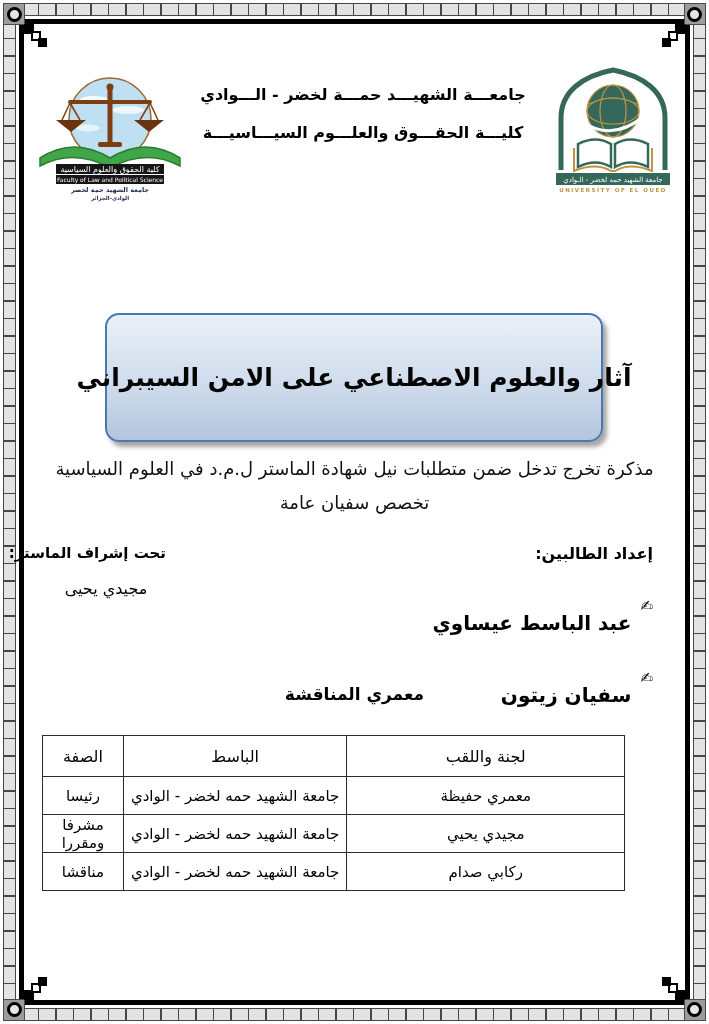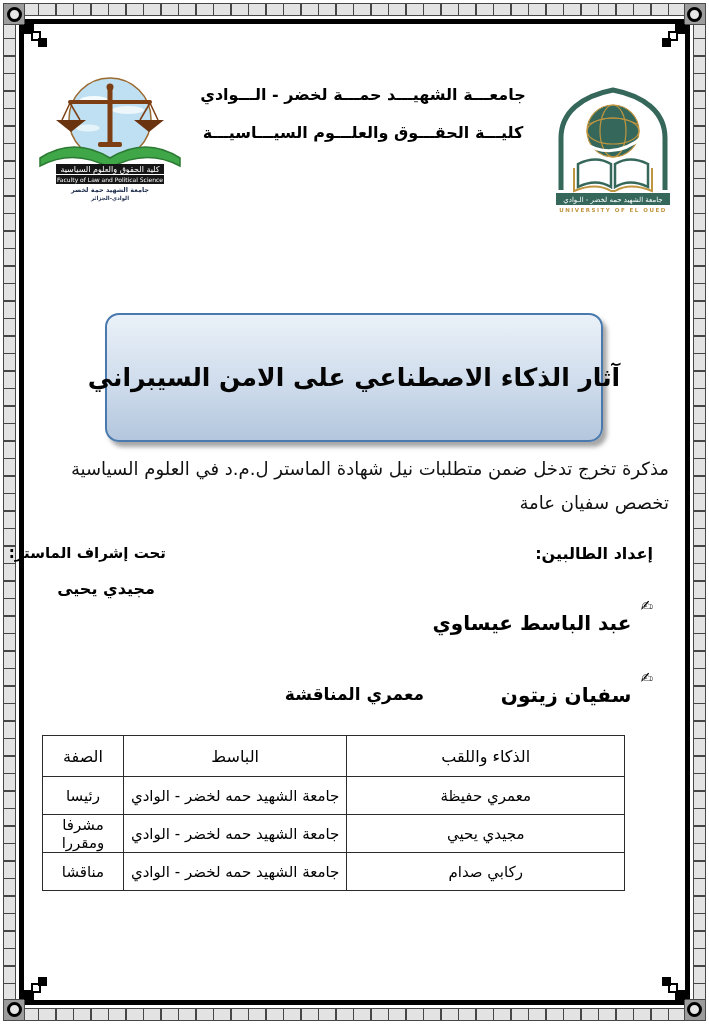--- a/index.html
+++ b/index.html
@@ -26,43 +26,43 @@
   .corner-square::before{content:"";position:absolute;inset:2.5px;border-radius:50%;border:3.5px solid #000;background:#e6e6e6;}
   .step1,.step3{position:absolute;background:#000;}
   .step1{left:21px;top:21px;width:10px;height:10px;}
   .step2{position:absolute;left:28px;top:28px;width:10px;height:10px;background:#fff;border:2px solid #000;box-sizing:border-box;}
   .step3{left:35px;top:35px;width:9px;height:9px;}
   
   .uni-header{position:absolute;top:76px;left:185px;right:168px;text-align:center;direction:rtl;z-index:3;}
   .uni-header div{font-weight:bold;font-size:16px;line-height:38px;white-space:nowrap;}
   .logo{position:absolute;z-index:3;}
   .logo-left{left:36px;top:76px;}
-  .logo-right{left:552px;top:84px;}
+  .logo-right{left:552px;top:64px;}
   
   .title-box{
     position:absolute;left:105px;top:313px;width:498px;height:129px;z-index:3;
     border-radius:14px;border:2px solid #4a79ad;box-sizing:border-box;
     background:linear-gradient(180deg,#eaf1f8 0%,#cfdcec 55%,#b3c6dd 100%);
     box-shadow:4px 5px 4px rgba(80,80,80,.5);
     display:flex;flex-direction:column;justify-content:center;align-items:center;gap:18px;
     direction:rtl;
   }
   .title-box .t-line{font-weight:bold;font-size:25px;color:#050505;white-space:nowrap;}
   
-  .subtitle{position:absolute;left:40px;right:40px;top:452px;text-align:right;direction:rtl;z-index:3;}
+  .subtitle{position:absolute;left:40px;right:40px;top:452px;text-align:center;direction:rtl;z-index:3;}
   .subtitle div{font-size:18px;line-height:34px;color:#111;}
   
   .authors{position:absolute;right:56px;top:544px;text-align:right;direction:rtl;z-index:3;}
   .authors .heading{font-weight:bold;font-size:16px;}
   .author-row{margin-top:14px;display:flex;flex-direction:row;align-items:center;gap:9px;justify-content:flex-start;}
   .pen{font-size:15px;line-height:1;}
   .author-name{font-weight:bold;font-size:20px;white-space:nowrap;margin-top:34px;}
   .supervision{position:absolute;left:46px;top:544px;width:120px;text-align:center;direction:rtl;z-index:3;}
   .supervision .heading{font-weight:bold;font-size:15px;white-space:nowrap;}
-  .supervisor-name{font-weight:bold;font-size:16px;margin-top:17px;white-space:nowrap;}
+  .supervisor-name{font-weight:normal;font-size:16px;margin-top:17px;white-space:nowrap;}
   
   .committee-heading{position:absolute;left:0;right:0;top:684px;text-align:center;font-weight:bold;font-size:17px;direction:rtl;z-index:3;}
   table.committee{position:absolute;left:42px;top:735px;width:583px;border-collapse:collapse;direction:rtl;z-index:3;}
   table.committee th,table.committee td{border:1.5px solid #2b2b2b;text-align:center;vertical-align:middle;font-weight:normal;font-size:15px;padding:0 4px;}
   table.committee th{height:40px;font-size:16px;}
   table.committee td{height:37px;}
   col.c-name{width:47.7%;} col.c-univ{width:38.4%;} col.c-role{width:13.9%;}
   
   .footer-year{position:absolute;left:0;right:0;top:920px;text-align:center;direction:rtl;font-weight:bold;font-size:18px;z-index:3;}
   
@@ -146,21 +146,21 @@
       <text x="61" y="128" text-anchor="middle" font-size="5.5" letter-spacing="1.5" font-weight="bold" fill="#c0953f">UNIVERSITY OF EL OUED</text>
     </svg>
   </div>
 
   <div class="uni-header">
     <div>جامعـــة الشهيـــد حمـــة لخضر - الـــوادي</div>
     <div>كليـــة الحقـــوق والعلـــوم السيـــاسيـــة</div>
   </div>
 
   <div class="title-box">
-    <div class="t-line">آثار الذكاء الاصطناعي على الامن السيبراني</div>
+    <div class="t-line">آثار والعلوم الاصطناعي على الامن السيبراني</div>
   </div>
 
   <div class="subtitle">
     <div>مذكرة تخرج تدخل ضمن متطلبات نيل شهادة الماستر ل.م.د في العلوم السياسية</div>
     <div>تخصص سفيان عامة</div>
   </div>
 
   <div class="authors">
     <div class="heading">إعداد الطالبين:</div>
     <div class="author-row">
@@ -180,21 +180,21 @@
 
   <div class="committee-heading">معمري المناقشة</div>
   <table class="committee">
     <colgroup>
         <col class="c-name">
         <col class="c-univ">
         <col class="c-role">
       </colgroup>
     <thead>
       <tr>
-        <th>الذكاء واللقب</th>
+        <th>لجنة واللقب</th>
         <th>الباسط</th>
         <th>الصفة</th>
       </tr>
     </thead>
     <tbody>
       <tr>
         <td>معمري حفيظة</td>
         <td>جامعة الشهيد حمه لخضر - الوادي</td>
         <td>رئيسا</td>
       </tr>

